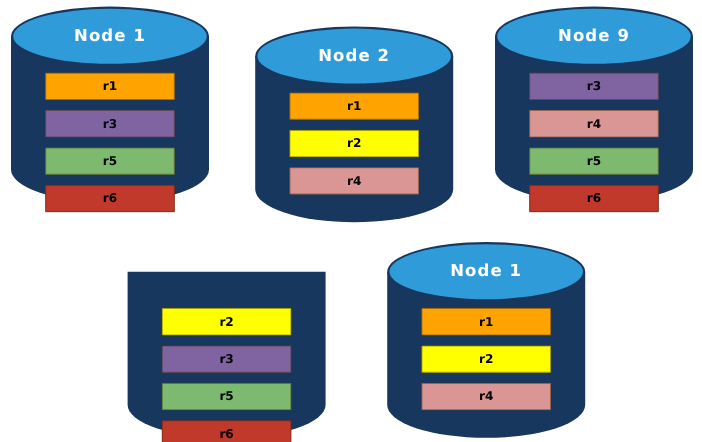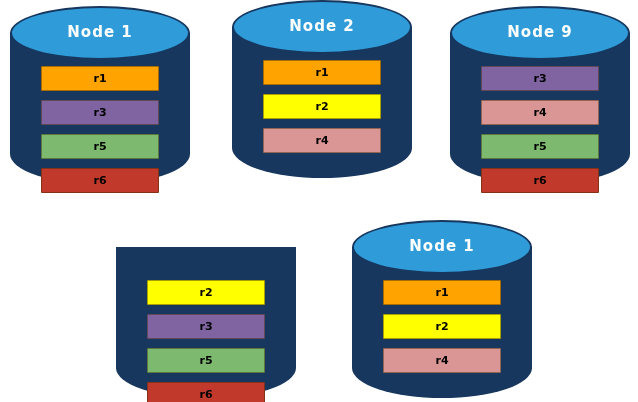--- a/index.html
+++ b/index.html
@@ -100,21 +100,21 @@
         </div>
         <div class="replica-bar" style="background: rgb(125, 185, 110);">
           <span class="replica-label">r5</span>
         </div>
         <div class="replica-bar" style="background: rgb(192, 57, 43);">
           <span class="replica-label">r6</span>
         </div>
       </div>
     </div>
 
-    <div class="cylinder" style="left: 232px; top: 0;">
+    <div class="cylinder" style="left: 232px; top: 24px;">
       <div class="cyl-body"></div>
       <div class="cyl-top">
         <span class="node-title">Node 2</span>
       </div>
       <div class="bars">
         <div class="replica-bar" style="background: rgb(255, 163, 0);">
           <span class="replica-label">r1</span>
         </div>
         <div class="replica-bar" style="background: rgb(255, 255, 0);">
           <span class="replica-label">r2</span>

